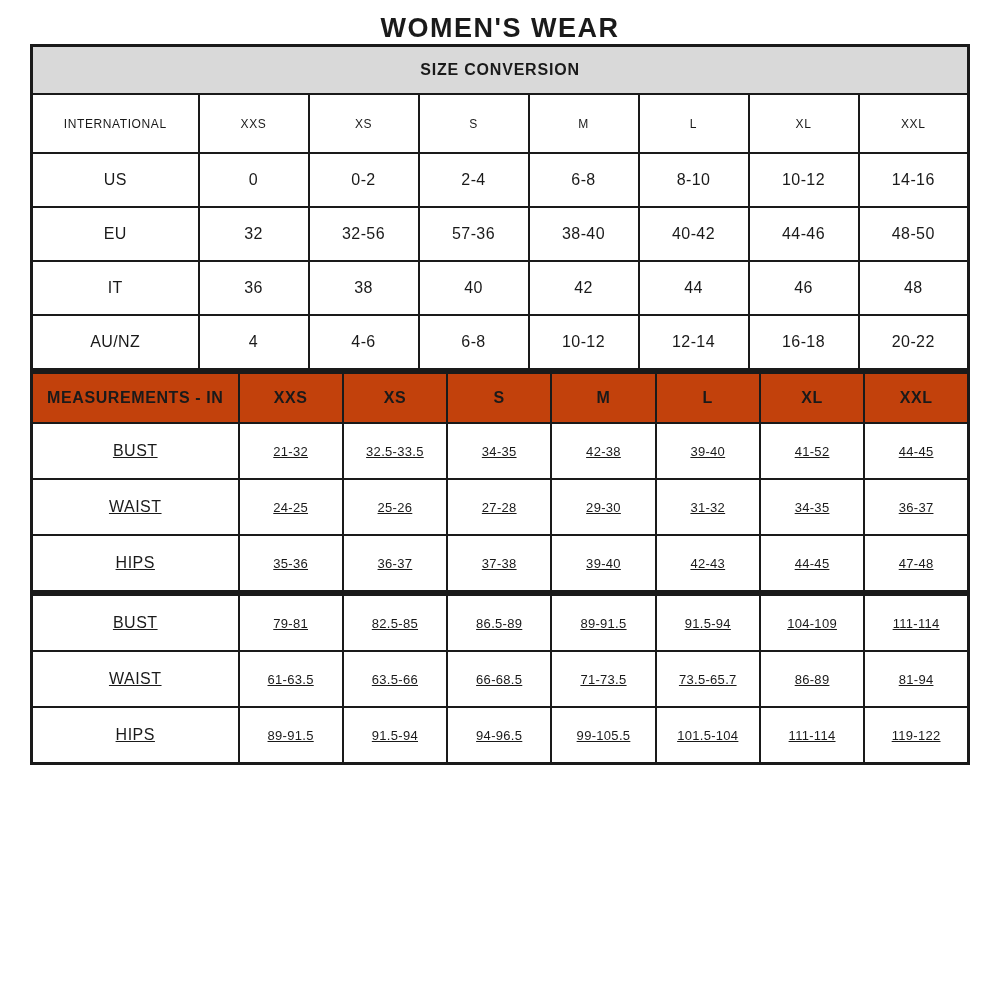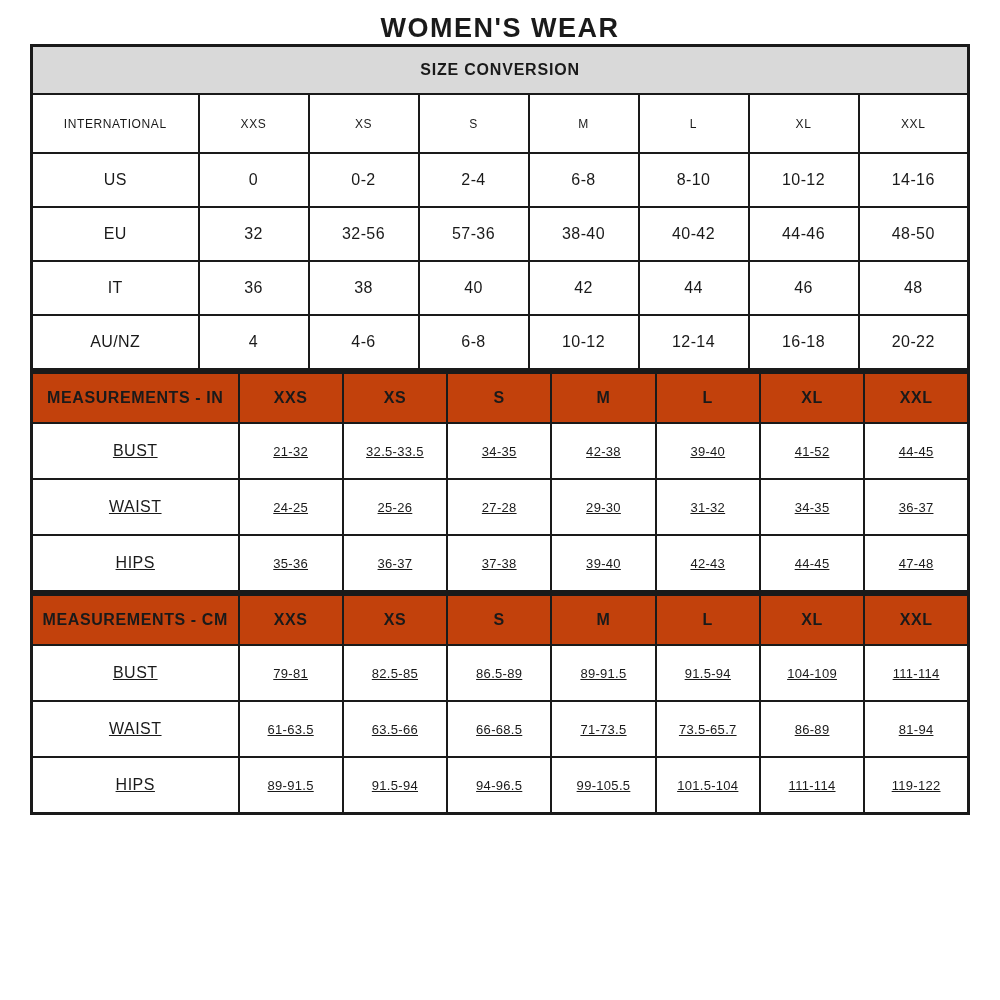--- a/index.html
+++ b/index.html
@@ -218,30 +218,20 @@
       <col style="width:207px">
       <col>
         <col>
         <col>
         <col>
         <col>
         <col>
         <col>
     </colgroup>
     <tbody>
-        <tr class="hdr-row">
-      <td>MEASUREMENTS - CM</td>
-      <td>XXS</td>
-      <td>XS</td>
-      <td>S</td>
-      <td>M</td>
-      <td>L</td>
-      <td>XL</td>
-      <td>XXL</td>
-    </tr>
     <tr class="data-row">
       <td>BUST</td>
       <td class="val">79-81</td>
       <td class="val">82.5-85</td>
       <td class="val">86.5-89</td>
       <td class="val">89-91.5</td>
       <td class="val">91.5-94</td>
       <td class="val">104-109</td>
       <td class="val">111-114</td>
     </tr>

